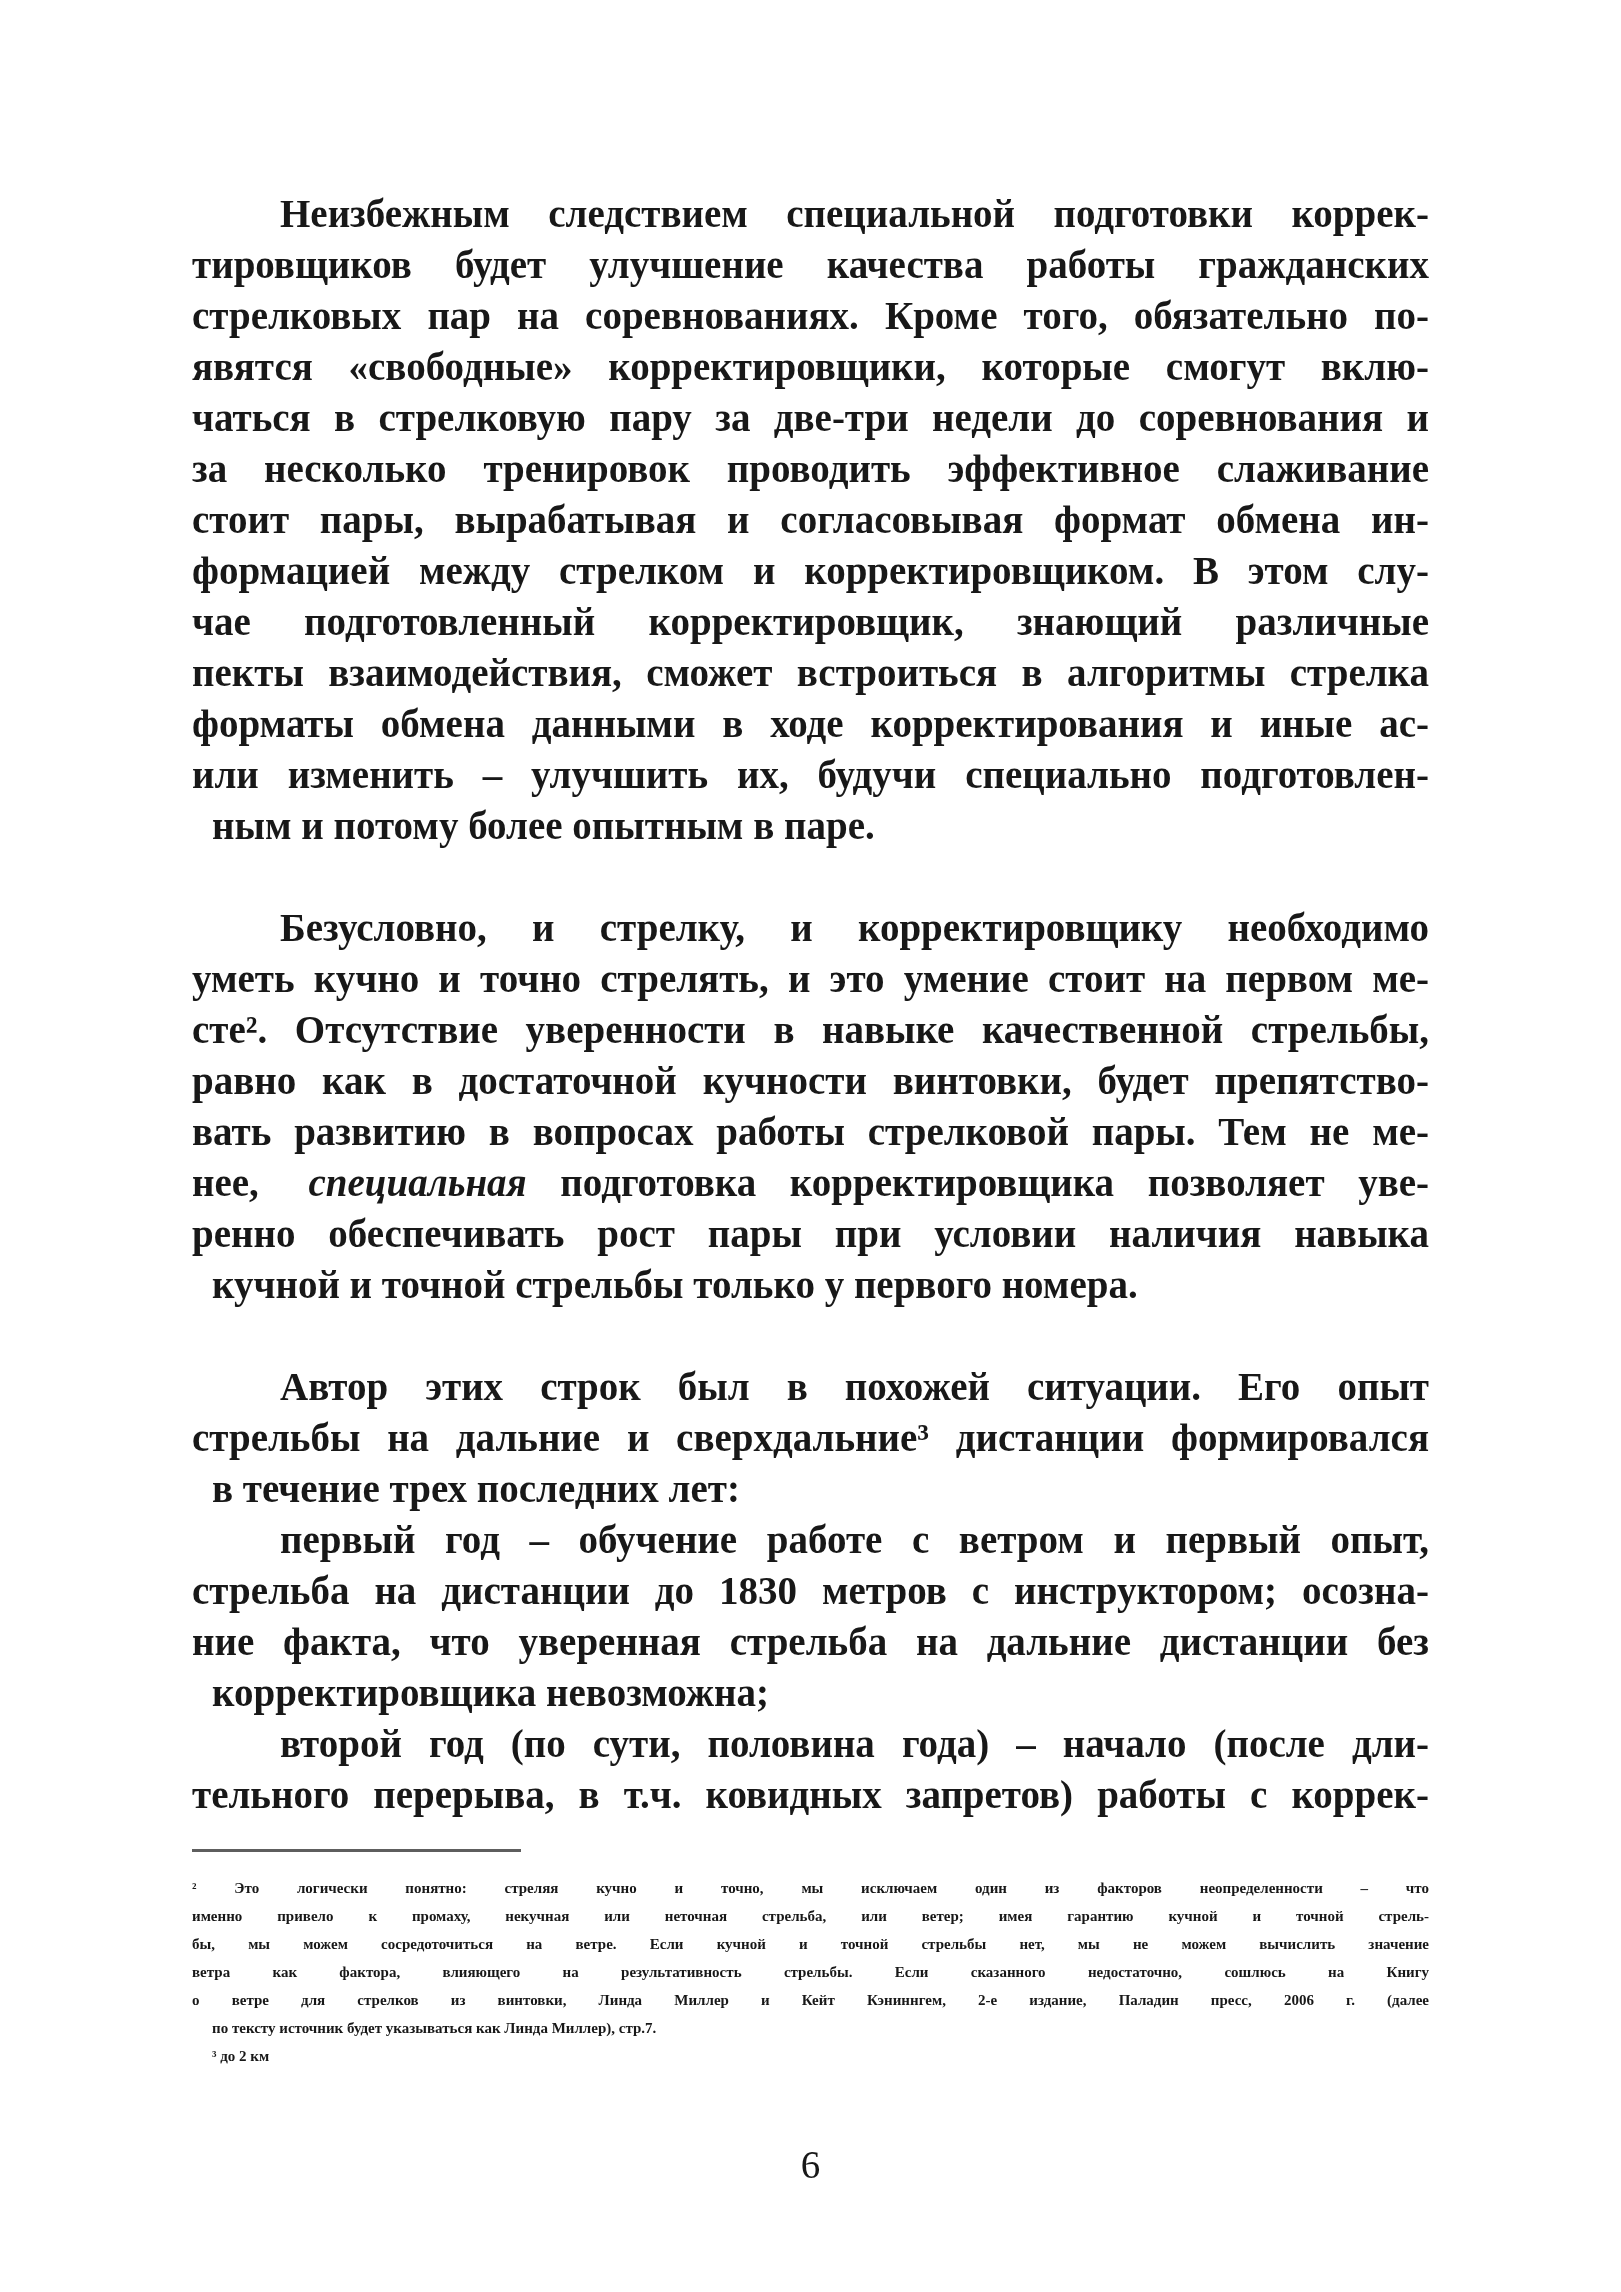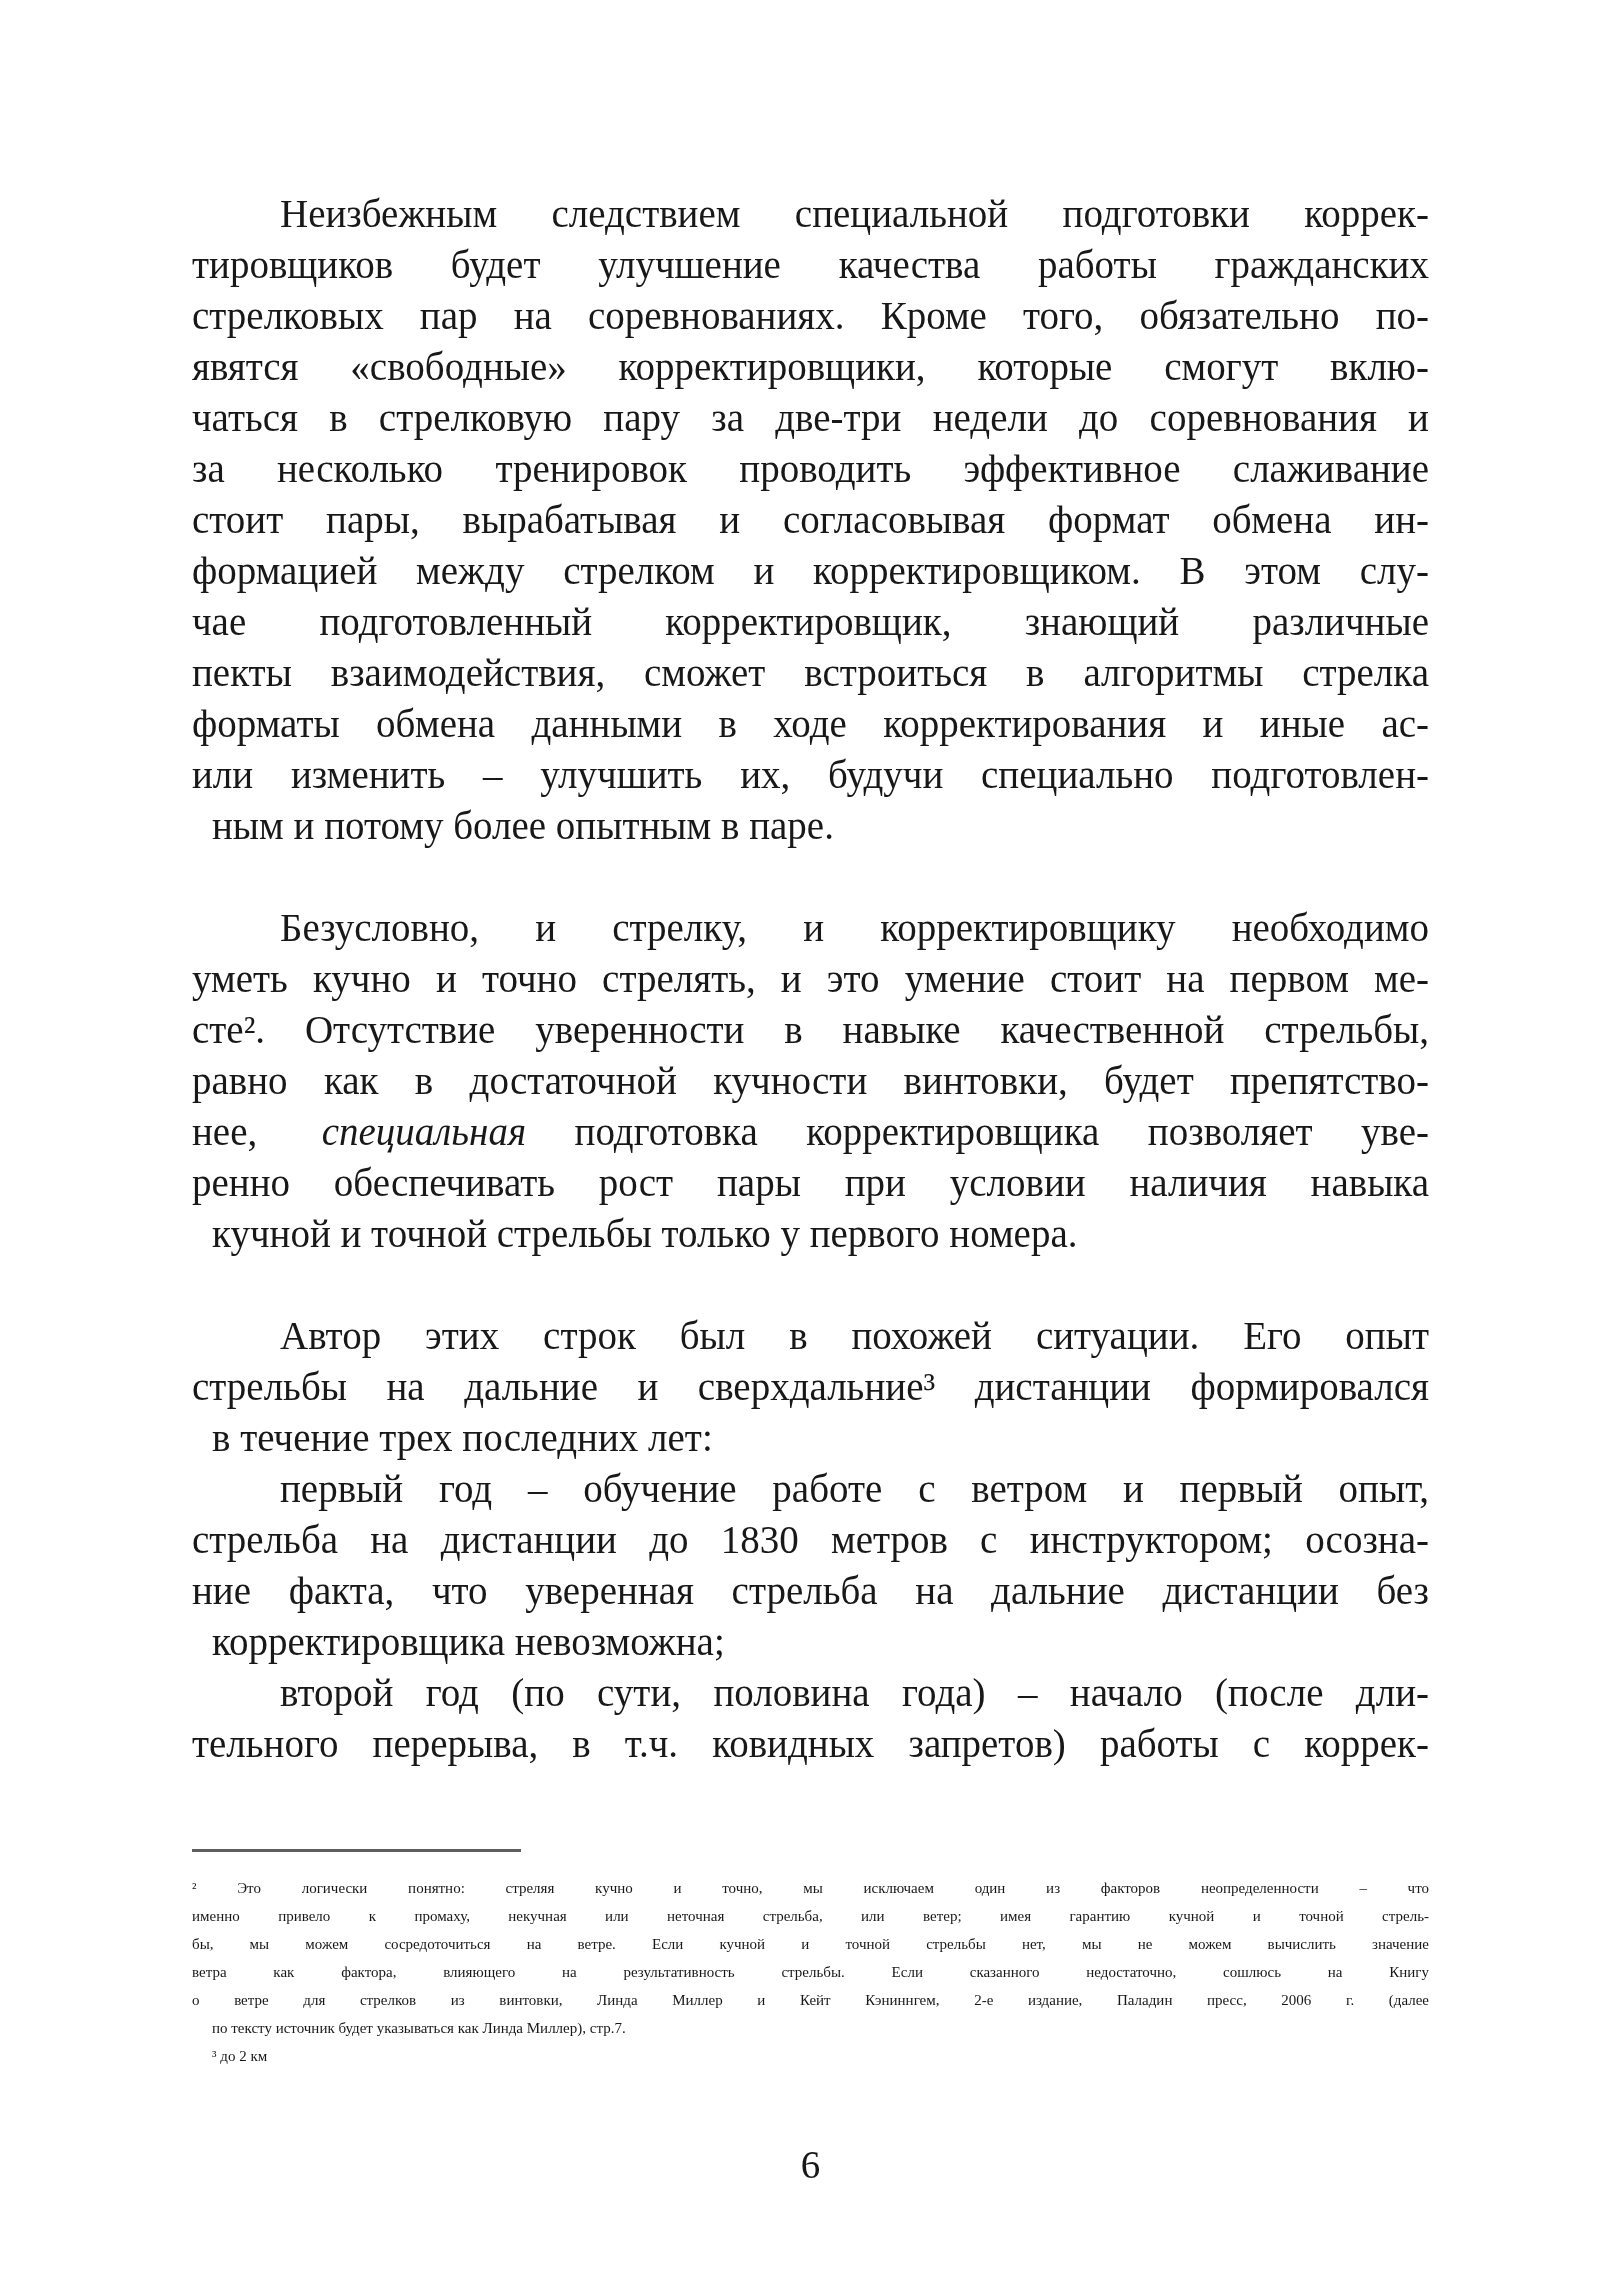--- a/index.html
+++ b/index.html
@@ -16,21 +16,21 @@
     color: #181818;
   }
   .text-block {
     position: absolute;
     left: 192px;
     top: 188px;
     width: 1237px;
     font-size: 39px;
     line-height: 51px;
   }
-  .para { margin: 0; }
+  .para { margin: 0; font-weight: bold; }
   .para.gap { margin-top: 51px; }
   .line {
     text-align: justify;
     text-align-last: justify;
     white-space: nowrap;
   }
   .line { white-space: normal; } 
   .line.pl { text-align-last: left; margin-left: 20px; }
   .para.indent .line:first-child { padding-left: 88px; }
   .line i { font-style: italic; margin-left: 16px; }
@@ -79,20 +79,21 @@
       <div class="line">пекты взаимодействия, сможет встроиться в алгоритмы стрелка</div>
       <div class="line">форматы обмена данными в ходе корректирования и иные ас-</div>
       <div class="line">или изменить – улучшить их, будучи специально подготовлен-</div>
       <div class="line pl">ным и потому более опытным в паре.</div>
     </div>
     <div class="para indent gap">
       <div class="line">Безусловно, и стрелку, и корректировщику необходимо</div>
       <div class="line">уметь кучно и точно стрелять, и это умение стоит на первом ме-</div>
       <div class="line">сте². Отсутствие уверенности в навыке качественной стрельбы,</div>
       <div class="line">равно как в достаточной кучности винтовки, будет препятство-</div>
+      <div class="line">вать развитию в вопросах работы стрелковой пары. Тем не ме-</div>
       <div class="line">нее, <i>специальная</i> подготовка корректировщика позволяет уве-</div>
       <div class="line">ренно обеспечивать рост пары при условии наличия навыка</div>
       <div class="line pl">кучной и точной стрельбы только у первого номера.</div>
     </div>
     <div class="para indent gap">
       <div class="line">Автор этих строк был в похожей ситуации. Его опыт</div>
       <div class="line">стрельбы на дальние и сверхдальние³ дистанции формировался</div>
       <div class="line pl">в течение трех последних лет:</div>
     </div>
     <div class="para indent">

